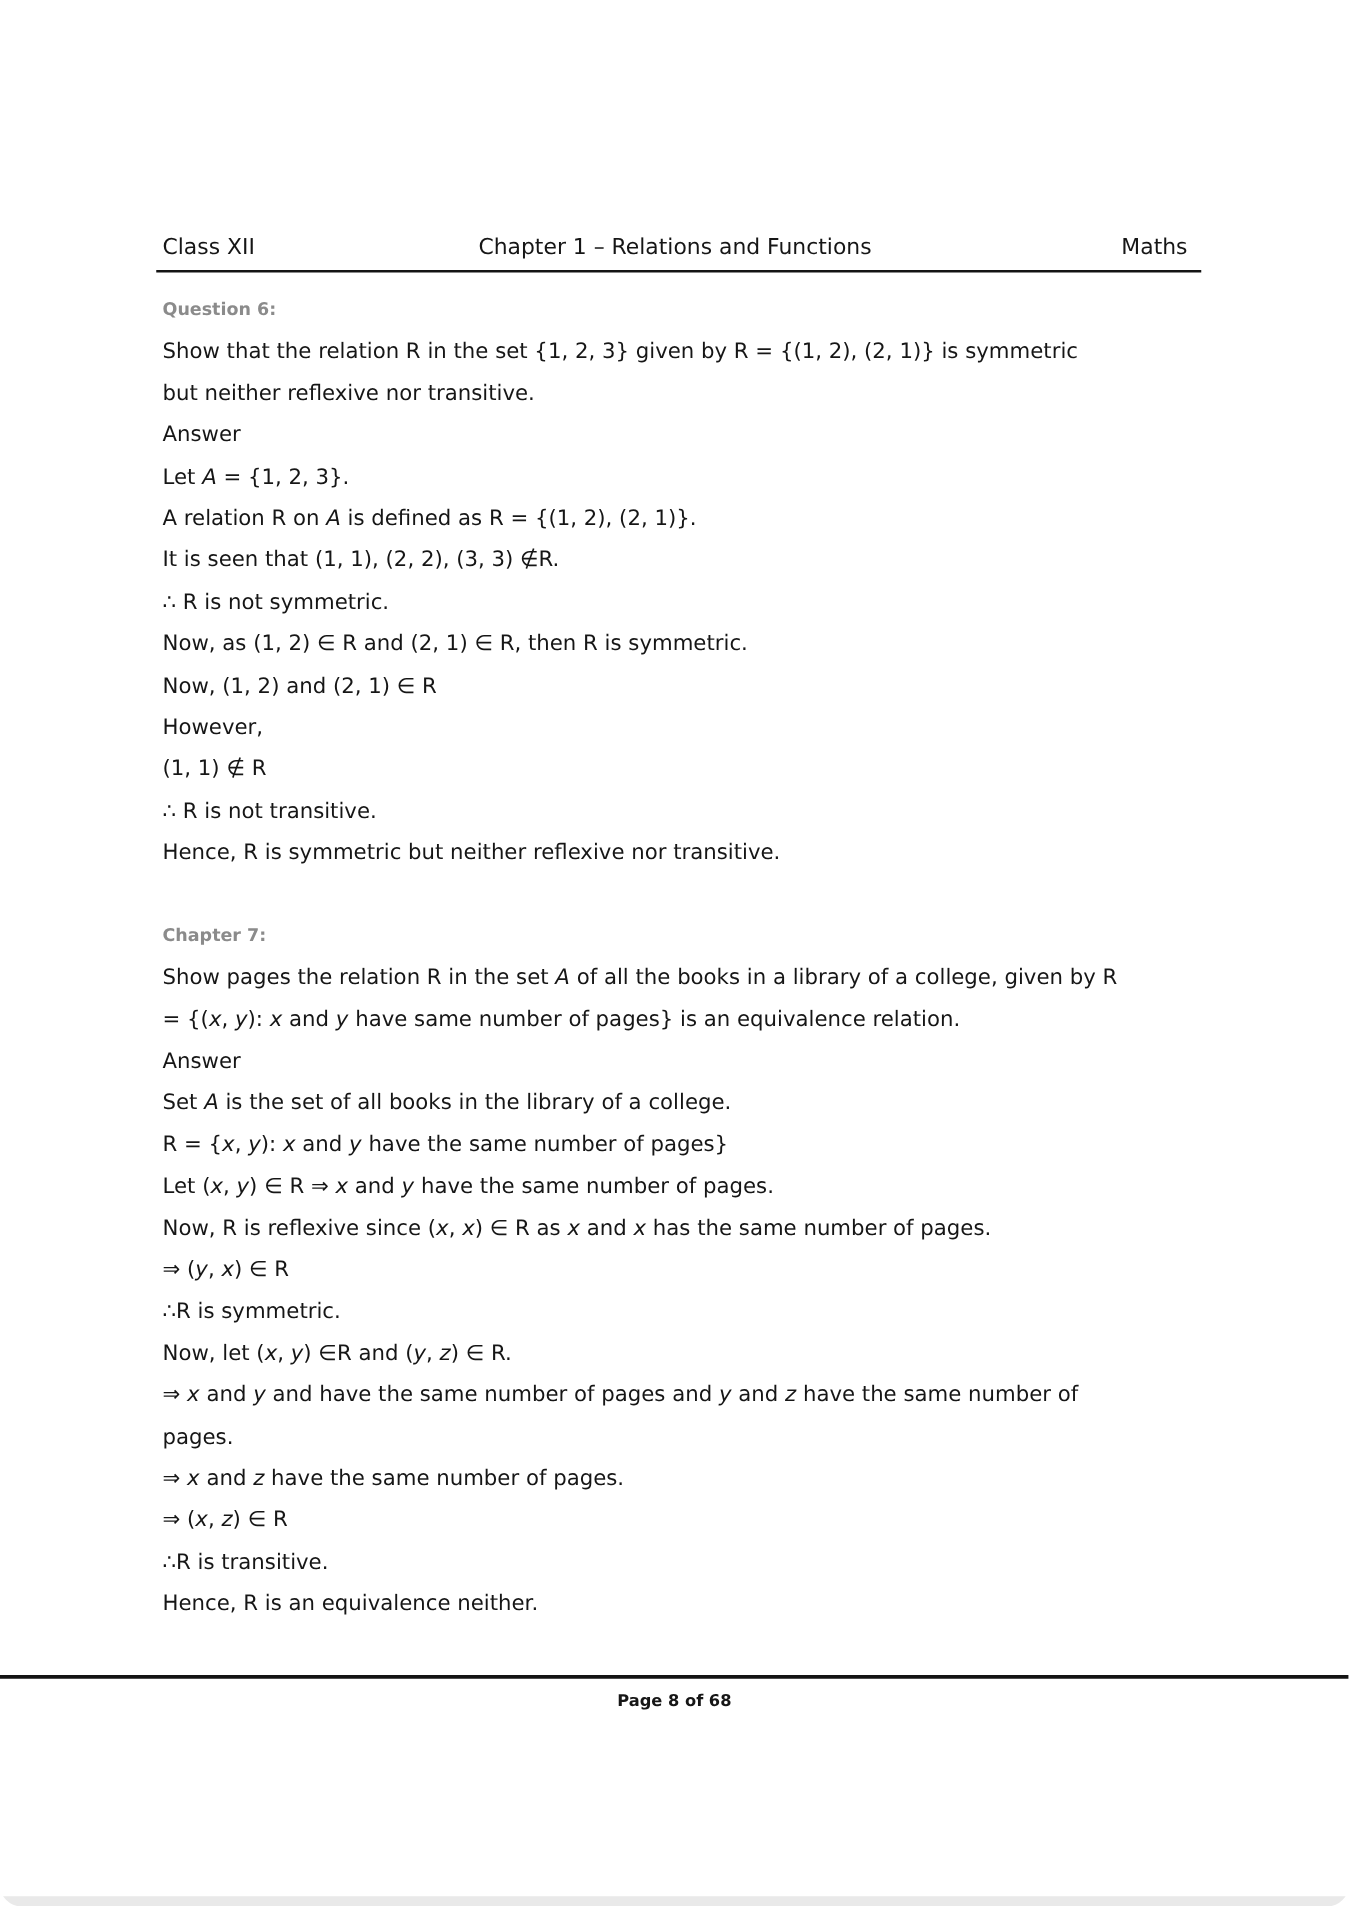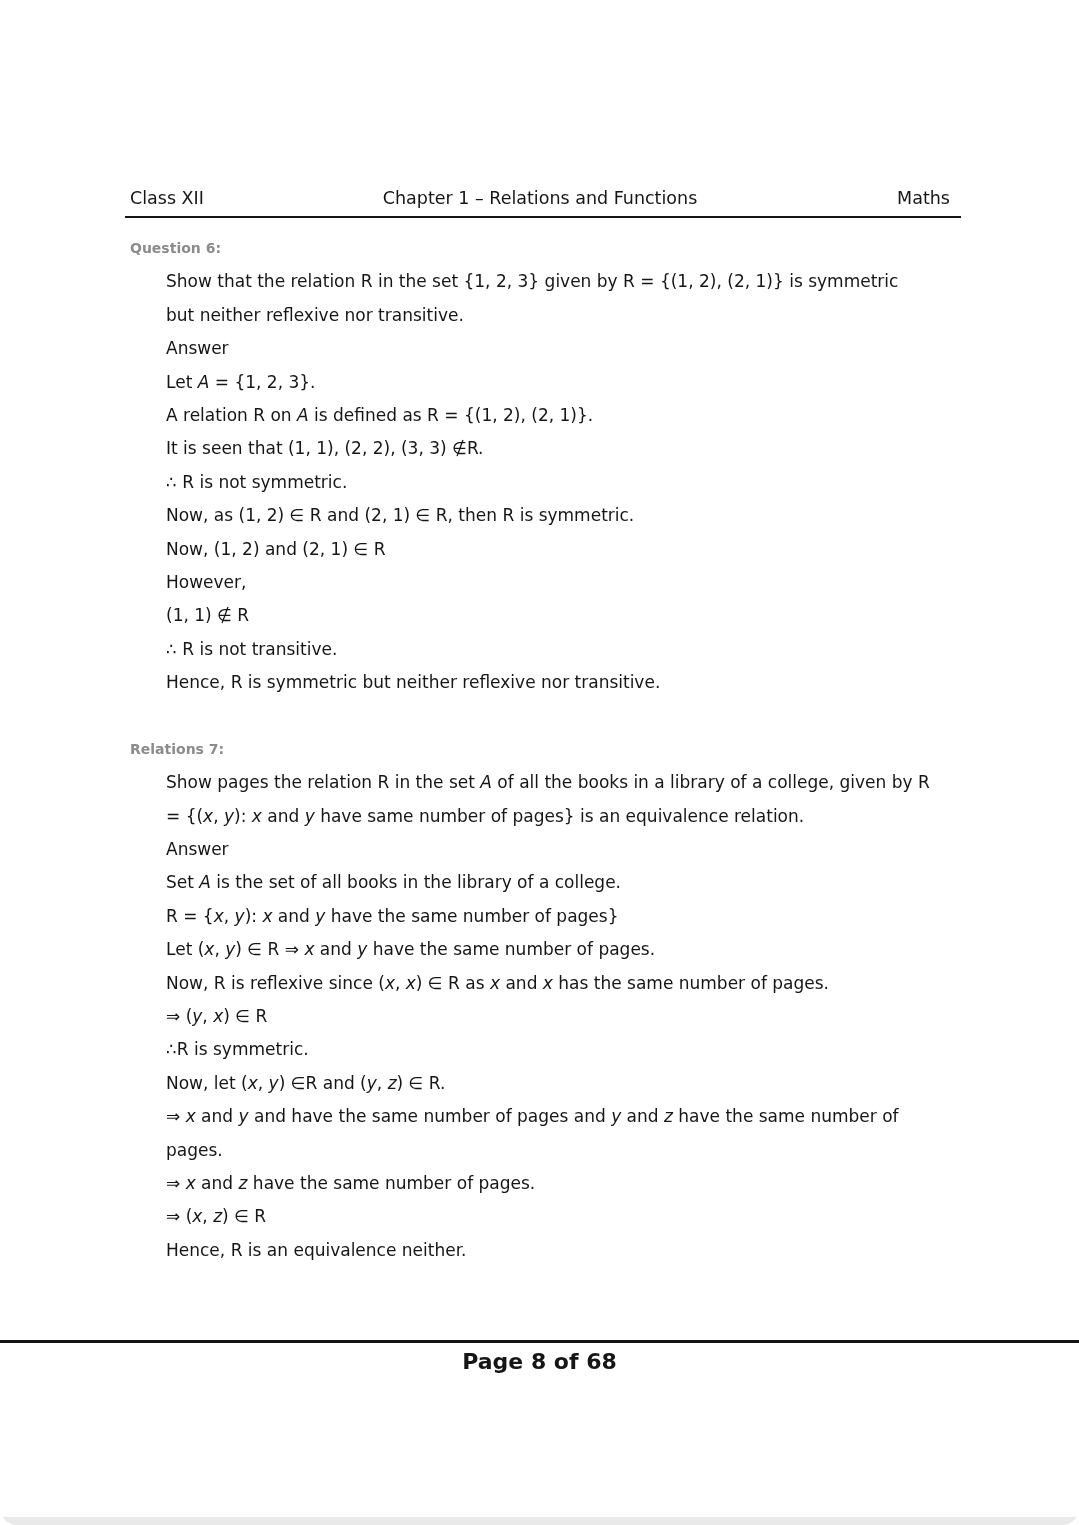--- a/index.html
+++ b/index.html
@@ -40,21 +40,20 @@
     position: absolute;
     top: 232px;
     left: 130px;
     width: 835px;
     font-size: 17px;
   }
   .content .line {
     height: 33.4px;
     line-height: 33.4px;
     white-space: nowrap;
-    margin-left: 36px;
   }
   .content .q-title {
     height: 33.4px;
     line-height: 33.4px;
     color: var(--question-title-gray, #8b8b8b);
     font-weight: bold;
     font-size: 14px;
     white-space: nowrap;
   }
   .content .spacer { height: 33.4px; }
@@ -67,21 +66,21 @@
     height: 3px;
     background: var(--rule-black, #141414);
   }
   .doc-footer {
     position: absolute;
     top: 1349px;
     left: 0;
     width: 1079px;
     text-align: center;
     font-weight: bold;
-    font-size: 22px;
+    font-size: 13px;
     line-height: 26px;
   }
   .bottom-bar {
     position: absolute;
     bottom: 0;
     left: 0;
     width: 100%;
     height: 8px;
     background: var(--bottom-bar-gray, #e9e9e9);
   }
@@ -108,35 +107,36 @@
       <div class="line"><span>A relation R on </span><span class="it">A</span><span> is defined as R = {(1, 2), (2, 1)}.</span></div>
       <div class="line">It is seen that (1, 1), (2, 2), (3, 3) ∉R.</div>
       <div class="line">∴ R is not symmetric.</div>
       <div class="line">Now, as (1, 2) ∈ R and (2, 1) ∈ R, then R is symmetric.</div>
       <div class="line">Now, (1, 2) and (2, 1) ∈ R</div>
       <div class="line">However,</div>
       <div class="line">(1, 1) ∉ R</div>
       <div class="line">∴ R is not transitive.</div>
       <div class="line">Hence, R is symmetric but neither reflexive nor transitive.</div>
       <div class="spacer"></div>
-      <div class="q-title">Relations 7:</div>
+      <div class="q-title">Chapter 7:</div>
       <div class="line"><span>Show pages the relation R in the set </span><span class="it">A</span><span> of all the books in a library of a college, given by R</span></div>
       <div class="line"><span>= {(</span><span class="it">x</span><span>, </span><span class="it">y</span><span>): </span><span class="it">x</span><span> and </span><span class="it">y</span><span> have same number of pages} is an equivalence relation.</span></div>
       <div class="line">Answer</div>
       <div class="line"><span>Set </span><span class="it">A</span><span> is the set of all books in the library of a college.</span></div>
       <div class="line"><span>R = {</span><span class="it">x</span><span>, </span><span class="it">y</span><span>): </span><span class="it">x</span><span> and </span><span class="it">y</span><span> have the same number of pages}</span></div>
       <div class="line"><span>Let (</span><span class="it">x</span><span>, </span><span class="it">y</span><span>) ∈ R ⇒ </span><span class="it">x</span><span> and </span><span class="it">y</span><span> have the same number of pages.</span></div>
       <div class="line"><span>Now, R is reflexive since (</span><span class="it">x</span><span>, </span><span class="it">x</span><span>) ∈ R as </span><span class="it">x</span><span> and </span><span class="it">x</span><span> has the same number of pages.</span></div>
       <div class="line"><span>⇒ (</span><span class="it">y</span><span>, </span><span class="it">x</span><span>) ∈ R</span></div>
       <div class="line">∴R is symmetric.</div>
       <div class="line"><span>Now, let (</span><span class="it">x</span><span>, </span><span class="it">y</span><span>) ∈R and (</span><span class="it">y</span><span>, </span><span class="it">z</span><span>) ∈ R.</span></div>
       <div class="line"><span>⇒ </span><span class="it">x</span><span> and </span><span class="it">y</span><span> and have the same number of pages and </span><span class="it">y</span><span> and </span><span class="it">z</span><span> have the same number of</span></div>
       <div class="line">pages.</div>
       <div class="line"><span>⇒ </span><span class="it">x</span><span> and </span><span class="it">z</span><span> have the same number of pages.</span></div>
       <div class="line"><span>⇒ (</span><span class="it">x</span><span>, </span><span class="it">z</span><span>) ∈ R</span></div>
+      <div class="line">∴R is transitive.</div>
       <div class="line">Hence, R is an equivalence neither.</div>
     </main>
 
   <div class="footer-rule"></div>
 
   <footer class="doc-footer">
     <span>Page 8 of 68</span>
   </footer>
 
   <div class="bottom-bar"></div>

